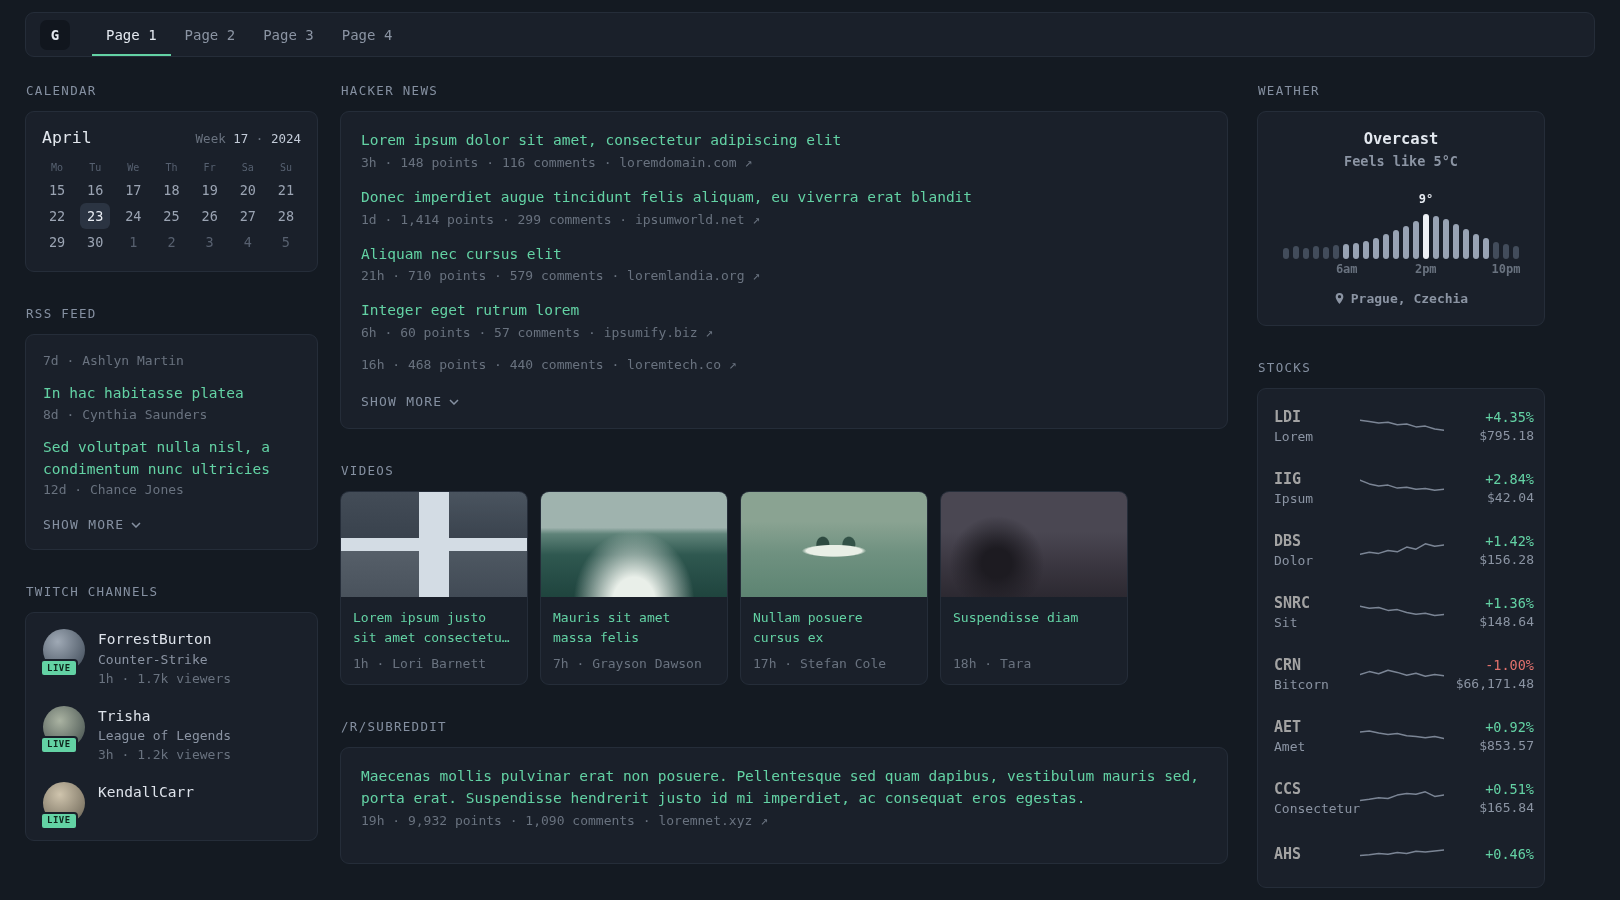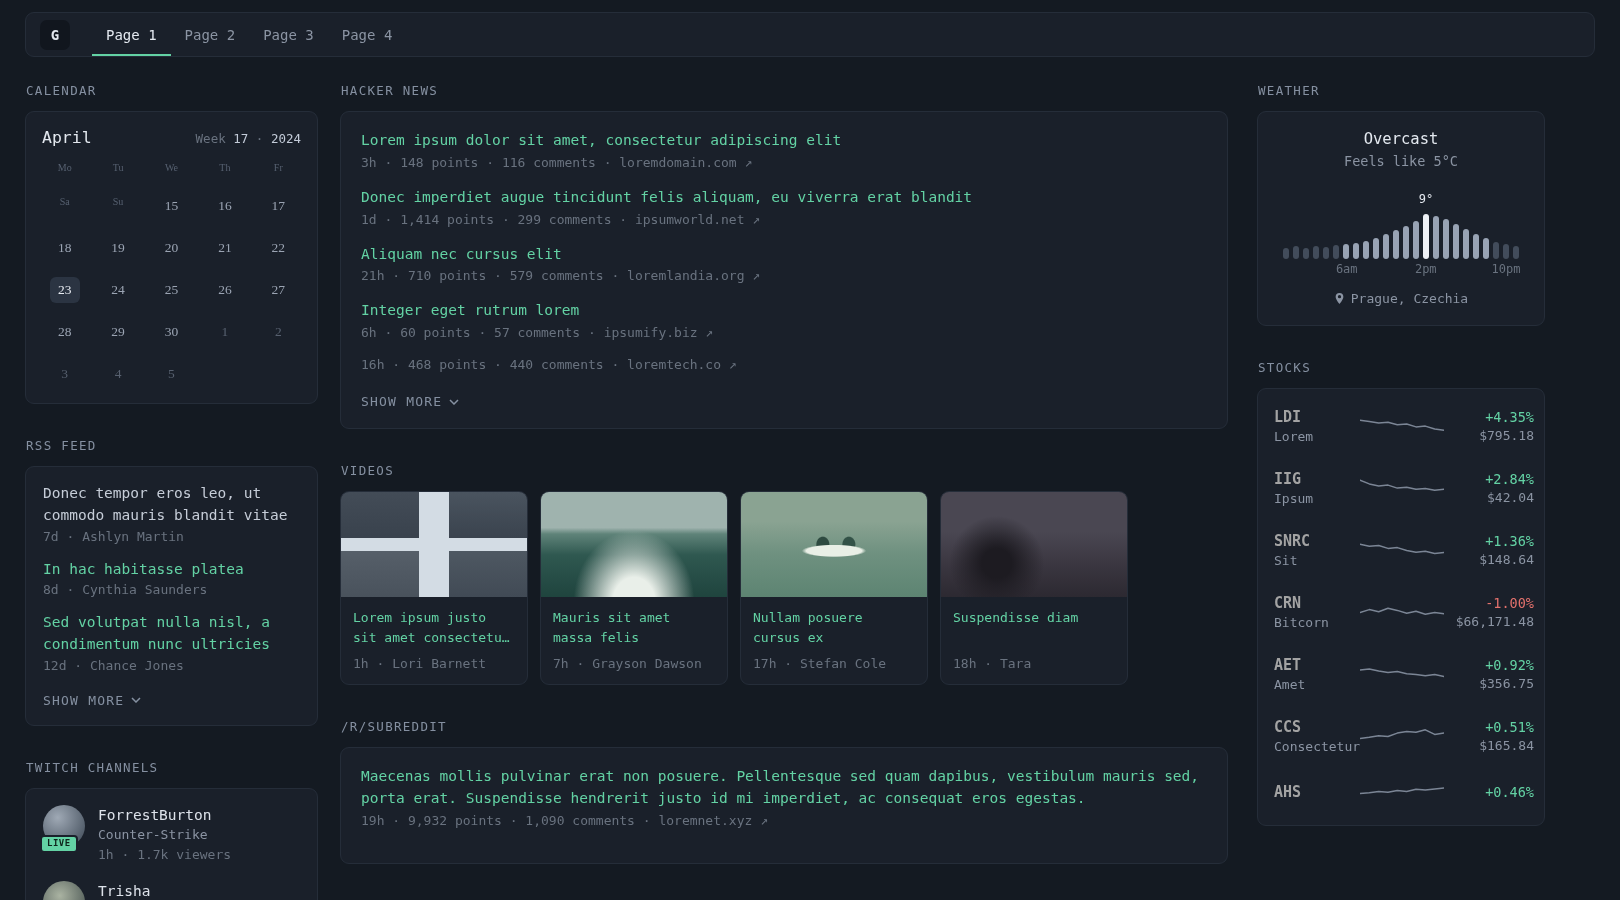--- a/index.html
+++ b/index.html
@@ -46,21 +46,21 @@
     font-size:12.5px; font-weight:500; letter-spacing:1.3px; text-transform:uppercase;
     color:#8590a1; margin:0 0 13px 1px;
   }
   .card{background:var(--card); border:1px solid var(--border); border-radius:9px;}
 
   
   .cal-head{display:flex; justify-content:space-between; align-items:baseline; padding:16px 16px 6px;}
   .cal-month{font-size:16.5px; color:#e2e7ee;}
   .cal-meta{font-size:12.5px; color:var(--faint);}
   .cal-meta .lt{color:#c3cbd8;}
-  .cal-grid{display:grid; grid-template-columns:repeat(5,1fr); padding:6px 12px 16px; row-gap:16px;font-family:Liberation Serif, serif;}
+  .cal-grid{display:grid; grid-template-columns:repeat(7,1fr); padding:6px 12px 16px; row-gap:0;}
   .dow{font-size:10px; color:#566070; text-align:center; line-height:18px;}
   .d{font-size:13.5px; color:#9ba4b3; text-align:center; height:26px; line-height:26px; cursor:pointer;}
   .d.other{color:#57606f;}
   .d.cur{background:#2b3442; border-radius:6px; color:#e8ecf2; width:30px; justify-self:center;}
 
   
   .pad{padding:16px 17px;}
   .feed-item{margin-bottom:15px;}
   .feed-title{display:block; font-size:14.5px; line-height:1.5; color:var(--accent); cursor:pointer;}
   .feed-title.plain{color:#c6cdd8;}
@@ -127,21 +127,21 @@
   .thumb-4{
     background-image:
       radial-gradient(circle at 30% 68%, #1d1b21 0 10%, rgba(0,0,0,0) 32%),
       linear-gradient(180deg, #4a4752 0 38%, #3a3640 70%, #2c2931 100%);
   }
   .vid-body{padding:11px 12px 13px;}
   .vid-title{font-size:13px; line-height:20px; height:40px; overflow:hidden; color:var(--accent);}
   .vid-meta{font-size:13px; color:var(--faint); margin-top:8px; white-space:nowrap; overflow:hidden;}
 
   
-  .weather-card{padding:18px 8px 16px; text-align:center;}
+  .weather-card{padding:18px 8px 16px; text-align:center;font-weight:bold;}
   .w-cond{font-size:15.5px; color:#e3e8ef;}
   .w-feels{font-size:13.5px; color:var(--muted); margin-top:5px;}
   .w-chart{position:relative; display:flex; align-items:flex-end; justify-content:center; gap:4px; height:78px; margin-top:12px;}
   .bar-col{position:relative; width:6px; height:100%; display:flex; align-items:flex-end; justify-content:center;}
   .bar{width:6px; border-radius:3px; background:#98a3b4;}
   .bar.dim{background:#424c5b;}
   .bar.hl{background:#eef1f6;}
   .bar-label{position:absolute; left:50%; transform:translateX(-50%); font-size:12px; color:#e6eaf1; white-space:nowrap;}
   .w-times{position:relative; height:16px; margin:3px auto 0; width:236px;}
   .w-times span{position:absolute; top:0; transform:translateX(-50%); font-size:12px; color:var(--faint);}
@@ -221,21 +221,20 @@
           <span class="d other">4</span>
           <span class="d other">5</span>
         </div>
       </div>
     </div>
 
     <div class="widget">
       <h2 class="w-title">RSS FEED</h2>
       <div class="card pad">
         <div class="feed-item">
-          <span class="feed-title plain">Donec tempor eros leo, ut commodo mauris blandit vitae</span>
           <div class="feed-meta">7d · Ashlyn Martin</div>
         </div>
         <div class="feed-item">
           <span class="feed-title">In hac habitasse platea</span>
           <div class="feed-meta">8d · Cynthia Saunders</div>
         </div>
         <div class="feed-item">
           <span class="feed-title">Sed volutpat nulla nisl, a condimentum nunc ultricies</span>
           <div class="feed-meta">12d · Chance Jones</div>
         </div>
@@ -492,20 +491,35 @@
               <svg viewBox="0 0 84 26">
                 <polyline points="0.0,5.1 9.3,8.9 18.7,11.0 28.0,10.1 37.3,13.1 46.7,12.2 56.0,14.3 65.3,13.5 74.7,15.2 84.0,14.3"></polyline>
               </svg>
             </div>
           <div class="s-right">
             <div class="s-change up">+2.84%</div>
             <div class="s-price">$42.04</div>
           </div>
         </div>
 
+        <div class="stock-row">
+          <div class="s-left">
+            <div class="s-sym">DBS</div>
+            <div class="s-name">Dolor</div>
+          </div>
+          <div class="s-spark">
+              <svg viewBox="0 0 84 26">
+                <polyline points="0.0,17.3 9.3,15.2 18.7,16.4 28.0,13.5 37.3,14.8 46.7,10.1 56.0,12.2 65.3,6.8 74.7,9.3 84.0,8.0"></polyline>
+              </svg>
+            </div>
+          <div class="s-right">
+            <div class="s-change up">+1.42%</div>
+            <div class="s-price">$156.28</div>
+          </div>
+        </div>
 
         <div class="stock-row">
           <div class="s-left">
             <div class="s-sym">SNRC</div>
             <div class="s-name">Sit</div>
           </div>
           <div class="s-spark">
               <svg viewBox="0 0 84 26">
                 <polyline points="0.0,7.2 9.3,9.3 18.7,8.5 28.0,11.4 37.3,10.6 46.7,13.5 56.0,15.2 65.3,14.3 74.7,16.4 84.0,15.6"></polyline>
               </svg>
@@ -537,21 +551,21 @@
             <div class="s-sym">AET</div>
             <div class="s-name">Amet</div>
           </div>
           <div class="s-spark">
               <svg viewBox="0 0 84 26">
                 <polyline points="0.0,8.9 9.3,8.0 18.7,10.1 28.0,11.4 37.3,10.6 46.7,12.7 56.0,13.5 65.3,14.8 74.7,13.5 84.0,15.6"></polyline>
               </svg>
             </div>
           <div class="s-right">
             <div class="s-change up">+0.92%</div>
-            <div class="s-price">$356.75</div>
+            <div class="s-price">$853.57</div>
           </div>
         </div>
 
         <div class="stock-row">
           <div class="s-left">
             <div class="s-sym">CCS</div>
             <div class="s-name">Consectetur</div>
           </div>
           <div class="s-spark">
               <svg viewBox="0 0 84 26">

